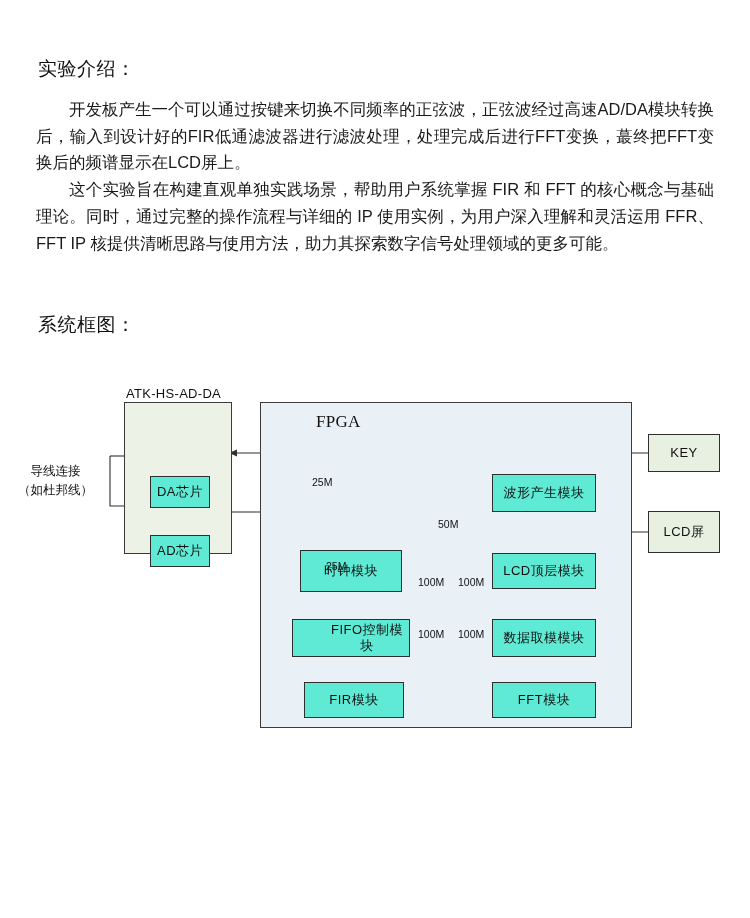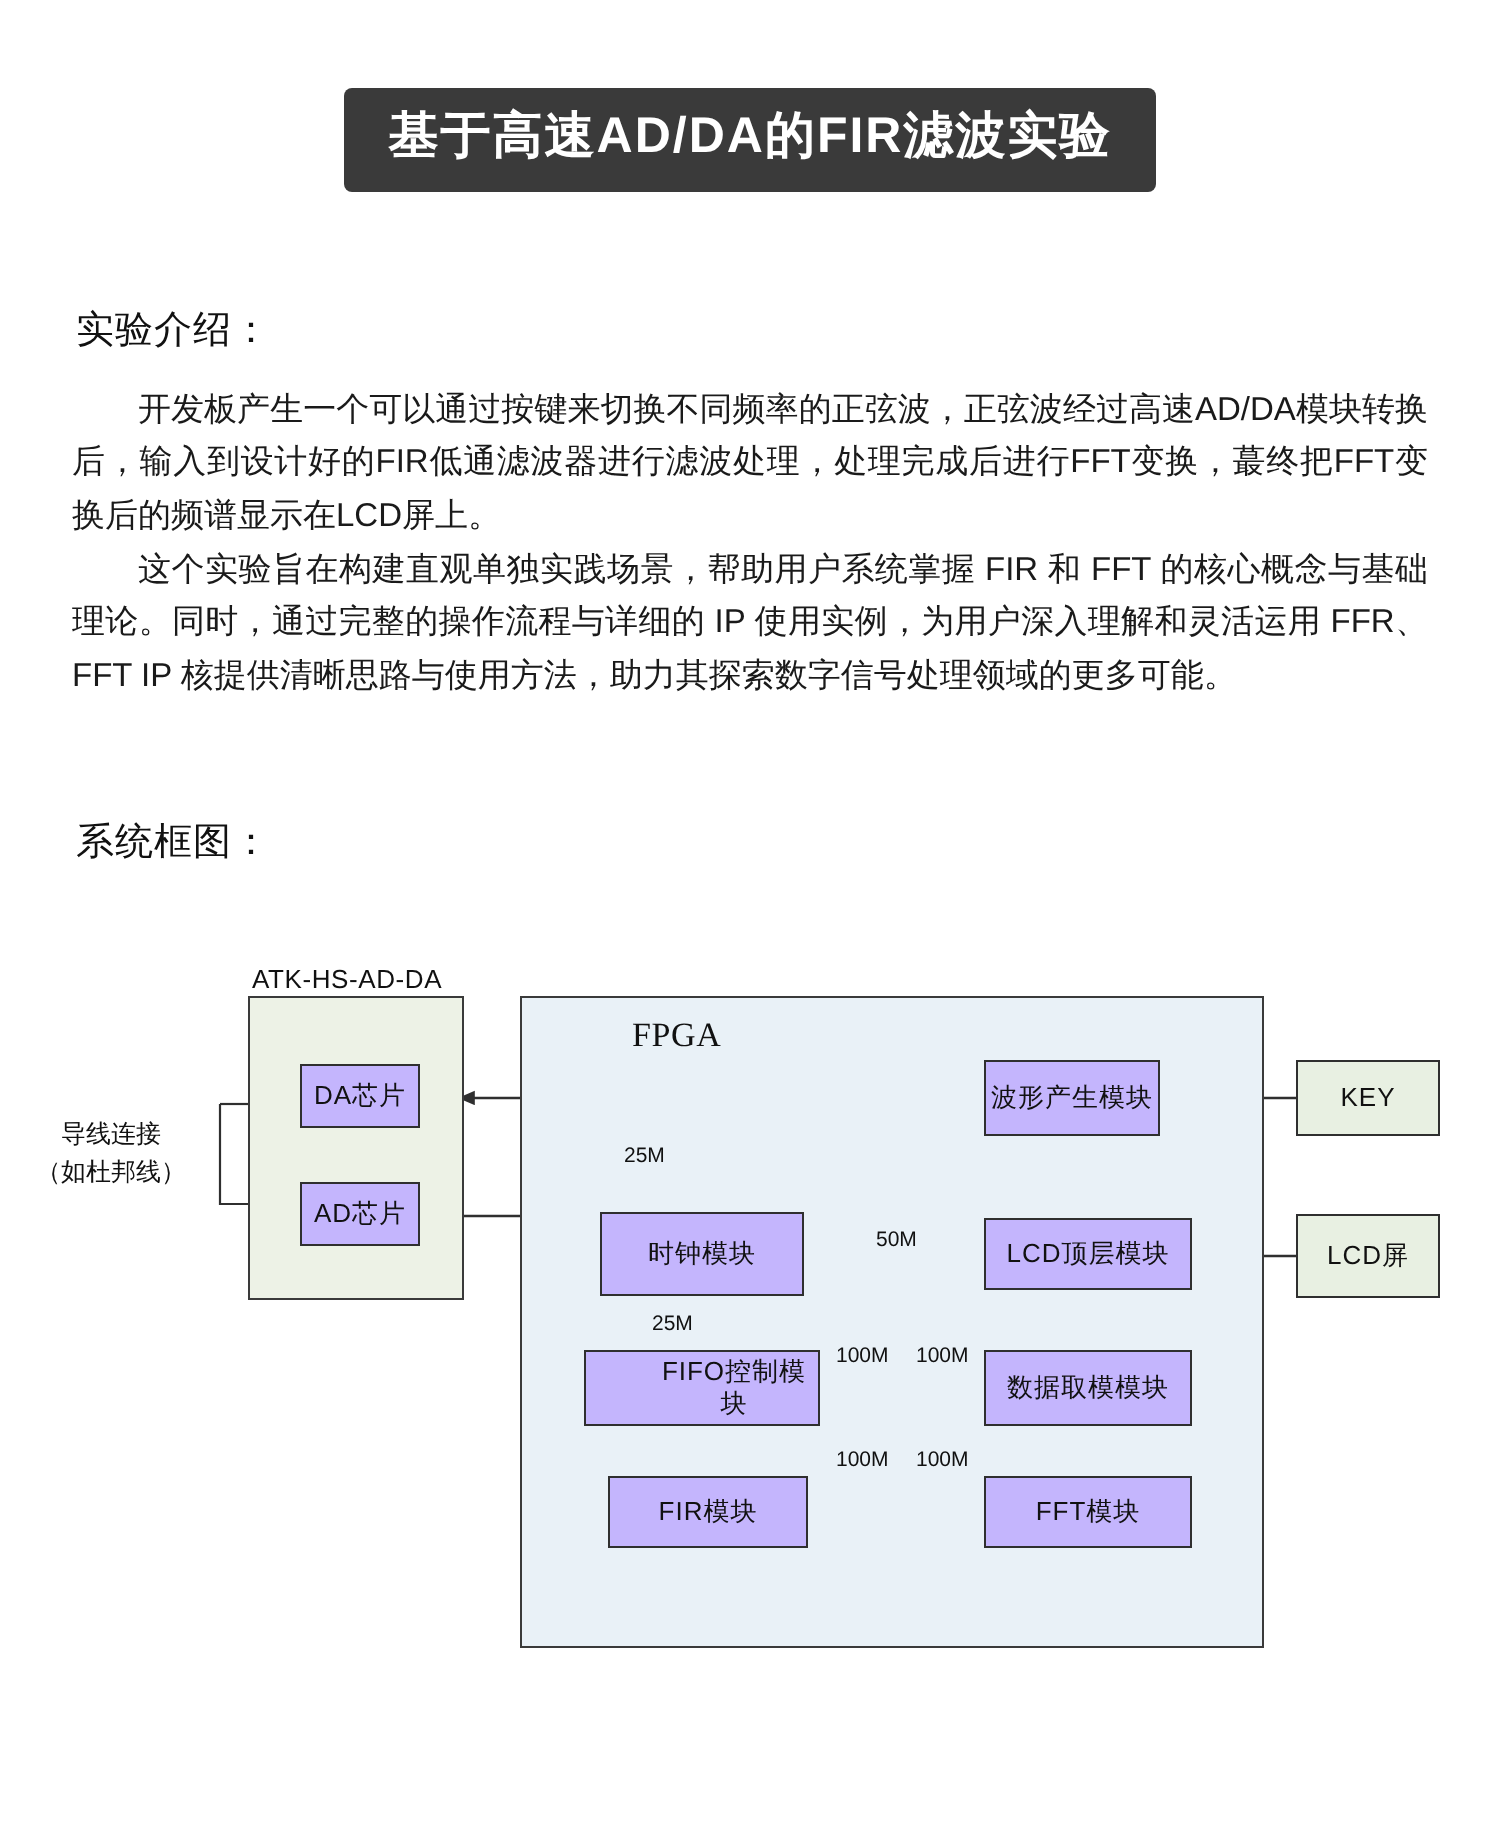--- a/index.html
+++ b/index.html
@@ -80,21 +80,21 @@
     display: flex;
     align-items: center;
     justify-content: center;
     text-align: center;
     border: 1px solid #333;
     font-size: 13px;
     line-height: 1.25;
     color: #111;
     letter-spacing: 0.5px;
   }
-  .node.pink { background: #c4b5fd; border-color: #2f2f2f; }
+  .node.pink { background: #5eead4; border-color: #2f2f2f; margin-top: 40px; }
   .node.green { background: #e8f0e2; border-color: #2f2f2f; }
 
   .group-box {
     position: absolute;
     box-sizing: border-box;
     border: 1px solid #3a3a3a;
   }
   .group-green { background: #edf2e6; }
   .group-blue { background: #e9f1f7; }
 
@@ -121,23 +121,20 @@
     line-height: 1.5;
     text-align: center;
     white-space: nowrap;
   }
 </style>
 </head>
 <body>
 
 <div class="page">
 
-  <div class="title-wrap">
-    <div class="title-badge">基于高速AD/DA的FIR滤波实验</div>
-  </div>
 
   <h2 class="section-heading sec1">实验介绍：</h2>
   <p class="para first para-indent">开发板产生一个可以通过按键来切换不同频率的正弦波，正弦波经过高速AD/DA模块转换后，输入到设计好的FIR低通滤波器进行滤波处理，处理完成后进行FFT变换，蕞终把FFT变换后的频谱显示在LCD屏上。</p>
   <p class="para para-indent">这个实验旨在构建直观单独实践场景，帮助用户系统掌握 FIR 和 FFT 的核心概念与基础理论。同时，通过完整的操作流程与详细的 IP 使用实例，为用户深入理解和灵活运用 FFR、FFT IP 核提供清晰思路与使用方法，助力其探索数字信号处理领域的更多可能。</p>
 
   <h2 class="section-heading sec2">系统框图：</h2>
 
   <div class="diagram">
 
     <svg width="716" height="350">
@@ -178,21 +175,21 @@
 
     <div class="group-box group-green" style="left:110px; top:22px; width:108px; height:152px;"></div>
     <div class="group-label" style="left:112px; top:6px;">ATK-HS-AD-DA</div>
 
     <div class="group-box group-blue" style="left:246px; top:22px; width:372px; height:326px;"></div>
     <div class="group-label serif" style="left:302px; top:32px;">FPGA</div>
 
     <div class="node pink" style="left:136px; top:56px; width:60px; height:32px;">DA芯片</div>
     <div class="node pink" style="left:136px; top:115px; width:60px; height:32px;">AD芯片</div>
 
-    <div class="node pink" style="left:478px; top:54px; width:88px; height:38px;">波形产生模块</div>
+    <div class="node pink" style="left:478px; top:54px; width:104px; height:38px;">波形产生模块</div>
     <div class="node pink" style="left:286px; top:130px; width:102px; height:42px;">时钟模块</div>
     <div class="node pink" style="left:478px; top:133px; width:104px; height:36px;">LCD顶层模块</div>
     <div class="node pink" style="left:278px; top:199px; width:118px; height:38px;padding-left:32px;">FIFO控制模块</div>
     <div class="node pink" style="left:478px; top:199px; width:104px; height:38px;">数据取模模块</div>
     <div class="node pink" style="left:290px; top:262px; width:100px; height:36px;">FIR模块</div>
     <div class="node pink" style="left:478px; top:262px; width:104px; height:36px;">FFT模块</div>
 
     <div class="node green" style="left:634px; top:54px; width:72px; height:38px;">KEY</div>
     <div class="node green" style="left:634px; top:131px; width:72px; height:42px;">LCD屏</div>
 

